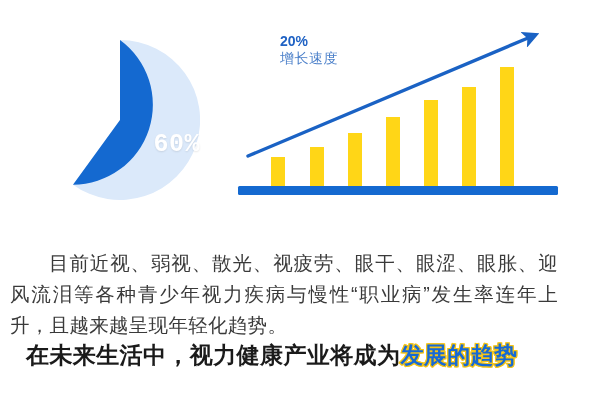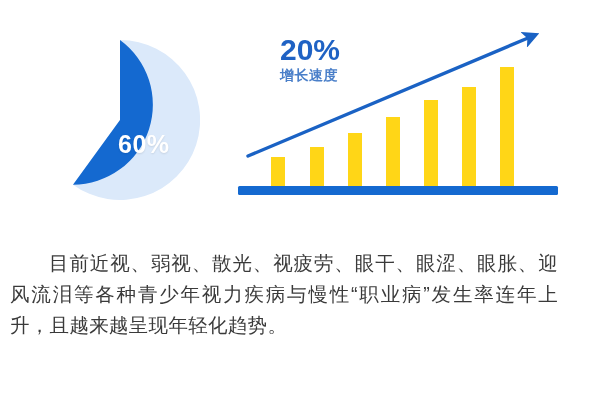--- a/index.html
+++ b/index.html
@@ -43,29 +43,30 @@
   .pie-svg {
     display: block;
     width: 160px;
     height: 160px;
   }
   .pie-label {
     position: absolute;
     left: 0;
     top: 92px;
     width: 160px;
-    text-align: left;
+    text-align: right;
     padding-left: 78px;
     box-sizing: border-box;
     color: #ffffff;
     font-size: 25px;
     font-weight: bold;
     letter-spacing: 0.5px;
     line-height: 1;
     text-shadow: 0 1px 2px rgba(0,0,0,0.10);
+    font-family: Liberation Mono, monospace;
   }
 
   
   .bars-wrap {
     position: absolute;
     left: 232px;
     top: 24px;
     width: 332px;
     height: 176px;
   }
@@ -76,29 +77,29 @@
   }
   .growth-callout {
     position: absolute;
     left: 48px;
     top: 10px;
     line-height: 1.05;
     color: #1f62c4;
     white-space: nowrap;
   }
   .growth-pct {
-    font-size: 30px;
+    font-size: 14px;
     font-weight: bold;
     color: #1f62c4;
     letter-spacing: 0px;
     display: block;
   }
   .growth-sub {
     font-size: 14px;
-    font-weight: bold;
+    font-weight: normal;
     color: #4a7fc9;
     display: block;
     margin-top: 2px;
     letter-spacing: 0.5px;
   }
 
   
   .body-paragraph {
     position: absolute;
     left: 10px;
@@ -179,14 +180,15 @@
       <div class="growth-callout">
         <span class="growth-pct">20%</span>
         <span class="growth-sub">增长速度</span>
       </div>
     </div>
 
   </div>
 
   <p class="body-paragraph">目前近视、弱视、散光、视疲劳、眼干、眼涩、眼胀、迎风流泪等各种青少年视力疾病与慢性“职业病”发生率连年上升，且越来越呈现年轻化趋势。</p>
 
+  <div class="headline"><span>在未来生活中，视力健康产业将成为</span><span class="accent">发展的趋势</span></div>
 
 </div>
 
 </body></html>

